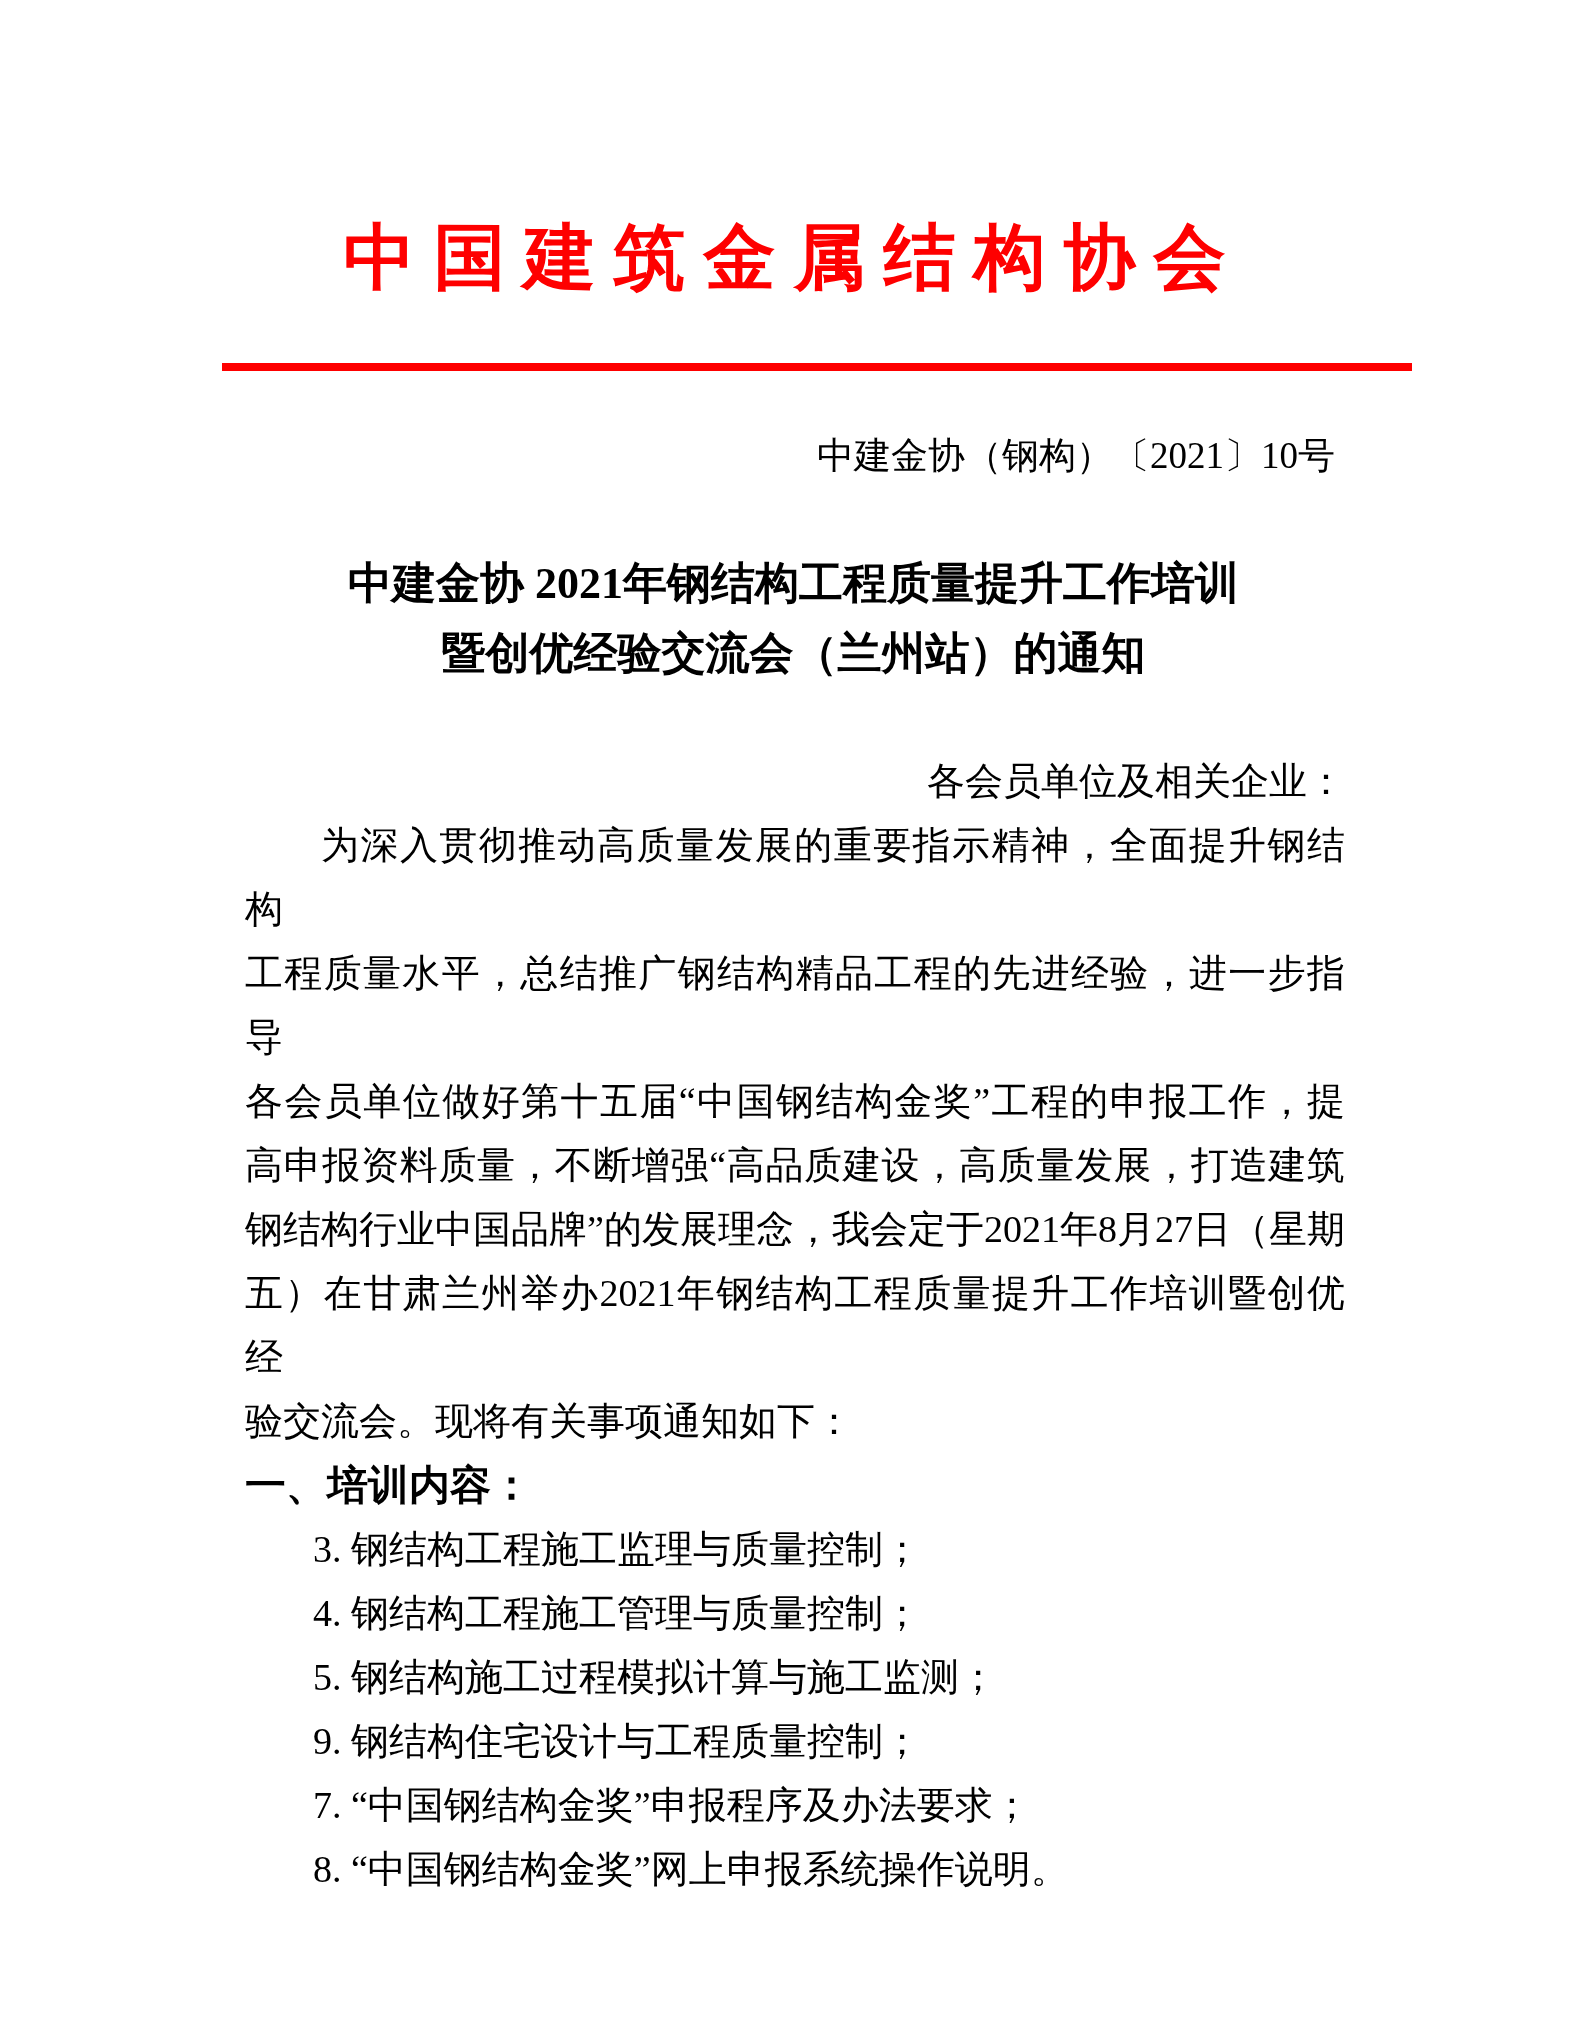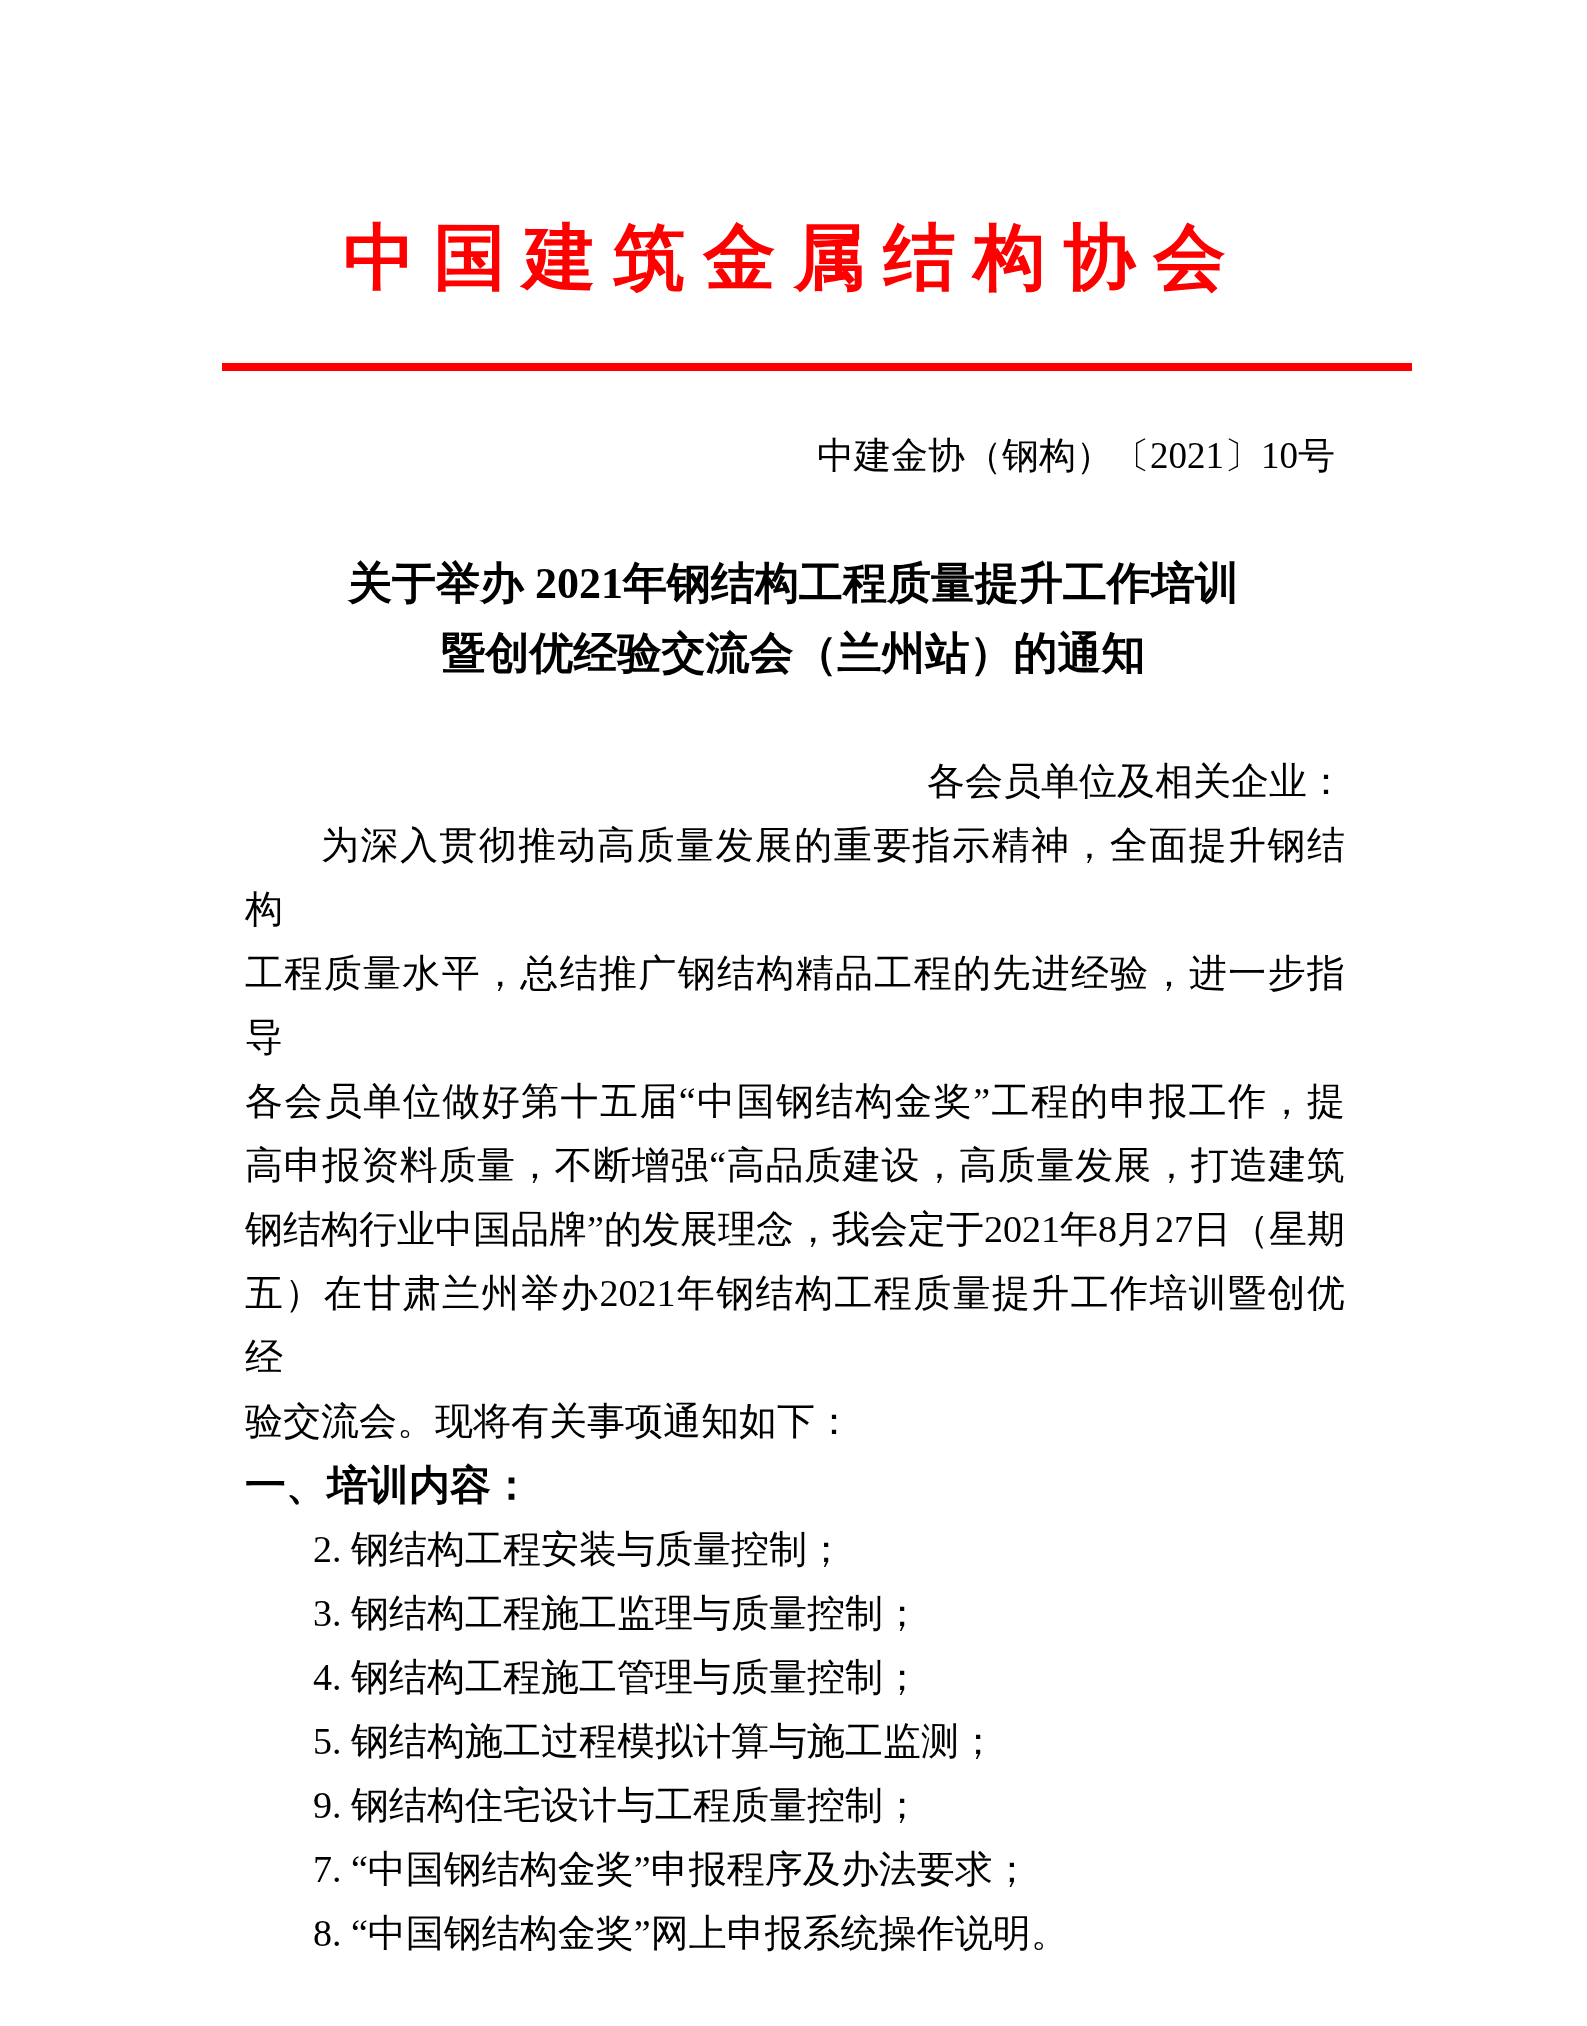--- a/index.html
+++ b/index.html
@@ -84,42 +84,41 @@
 
 <div class="page">
 
   <div class="masthead">中国建筑金属结构协会</div>
 
   <div class="red-rule"></div>
 
   <div class="doc-number">中建金协（钢构）〔2021〕10号</div>
 
   <div class="doc-title">
-    <div>关于举办 2021年钢结构工程质量提升工作培训</div>
+    <div>中建金协 2021年钢结构工程质量提升工作培训</div>
     <div>暨创优经验交流会（兰州站）的通知</div>
   </div>
 
   <div class="body-text">
 
     <div class="salutation">各会员单位及相关企业：</div>
 
     <div class="para fill">
         <div>为深入贯彻推动高质量发展的重要指示精神，全面提升钢结构</div>
         <div>工程质量水平，总结推广钢结构精品工程的先进经验，进一步指导</div>
         <div>各会员单位做好第十五届“中国钢结构金奖”工程的申报工作，提</div>
         <div>高申报资料质量，不断增强“高品质建设，高质量发展，打造建筑</div>
         <div>钢结构行业中国品牌”的发展理念，我会定于2021年8月27日（星期</div>
         <div>五）在甘肃兰州举办2021年钢结构工程质量提升工作培训暨创优经</div>
         <div>验交流会。现将有关事项通知如下：</div>
       </div>
 
     <div class="heading">一、培训内容：</div>
 
     <div class="list">
-        <div>2. 钢结构工程安装与质量控制；</div>
         <div>3. 钢结构工程施工监理与质量控制；</div>
         <div>4. 钢结构工程施工管理与质量控制；</div>
         <div>5. 钢结构施工过程模拟计算与施工监测；</div>
         <div>9. 钢结构住宅设计与工程质量控制；</div>
         <div>7. “中国钢结构金奖”申报程序及办法要求；</div>
         <div>8. “中国钢结构金奖”网上申报系统操作说明。</div>
       </div>
 
   </div>
 </div>

